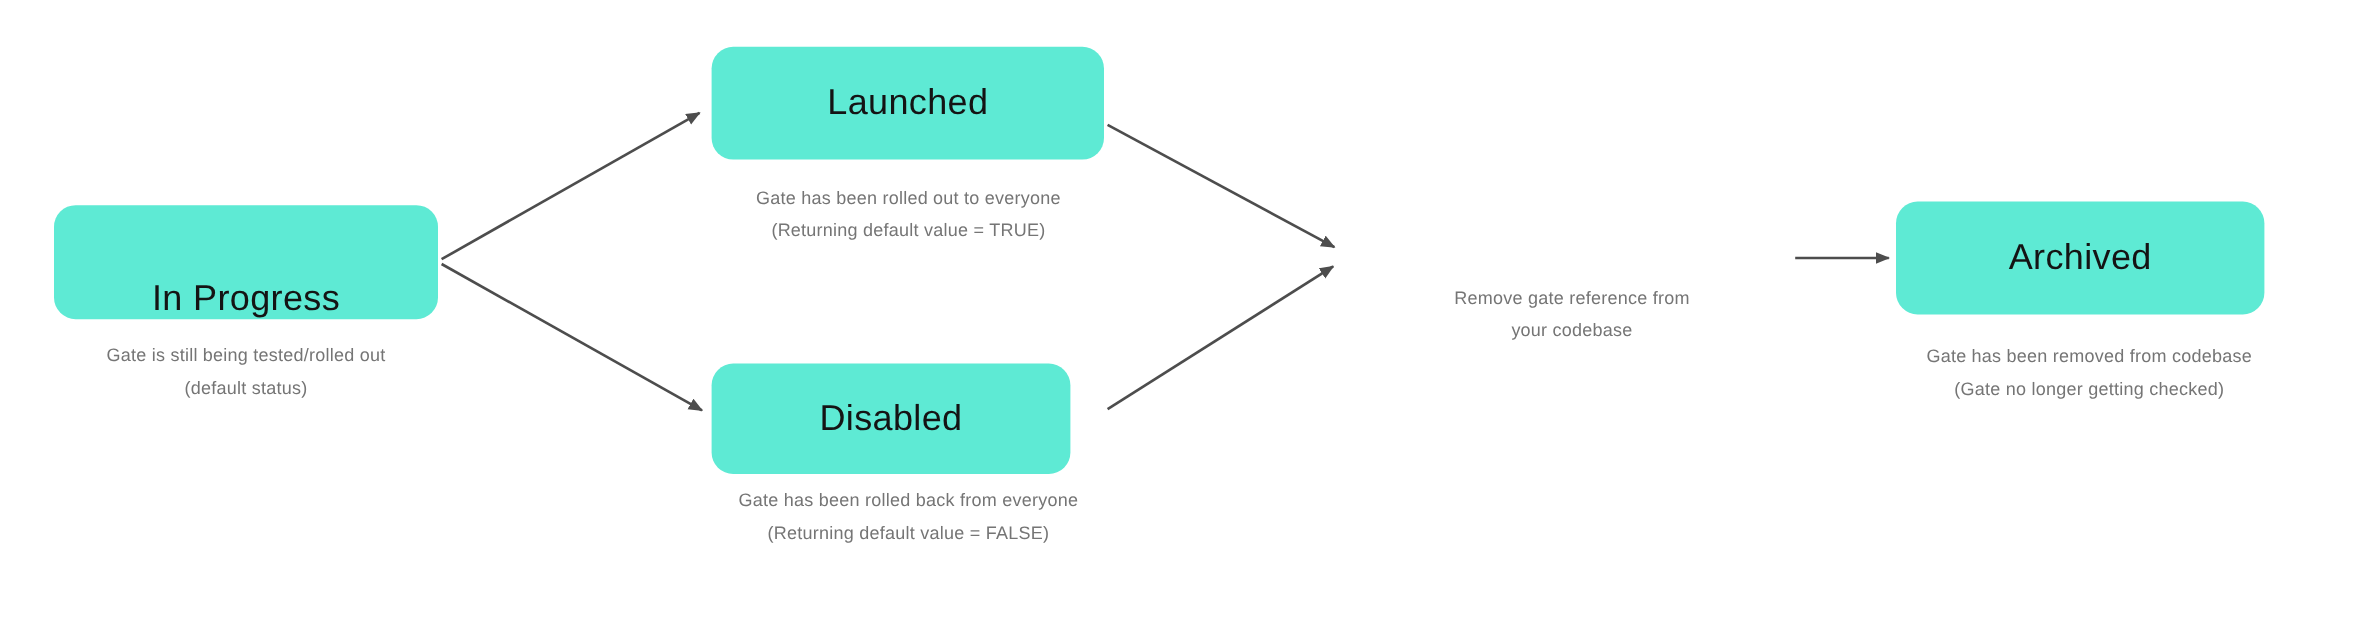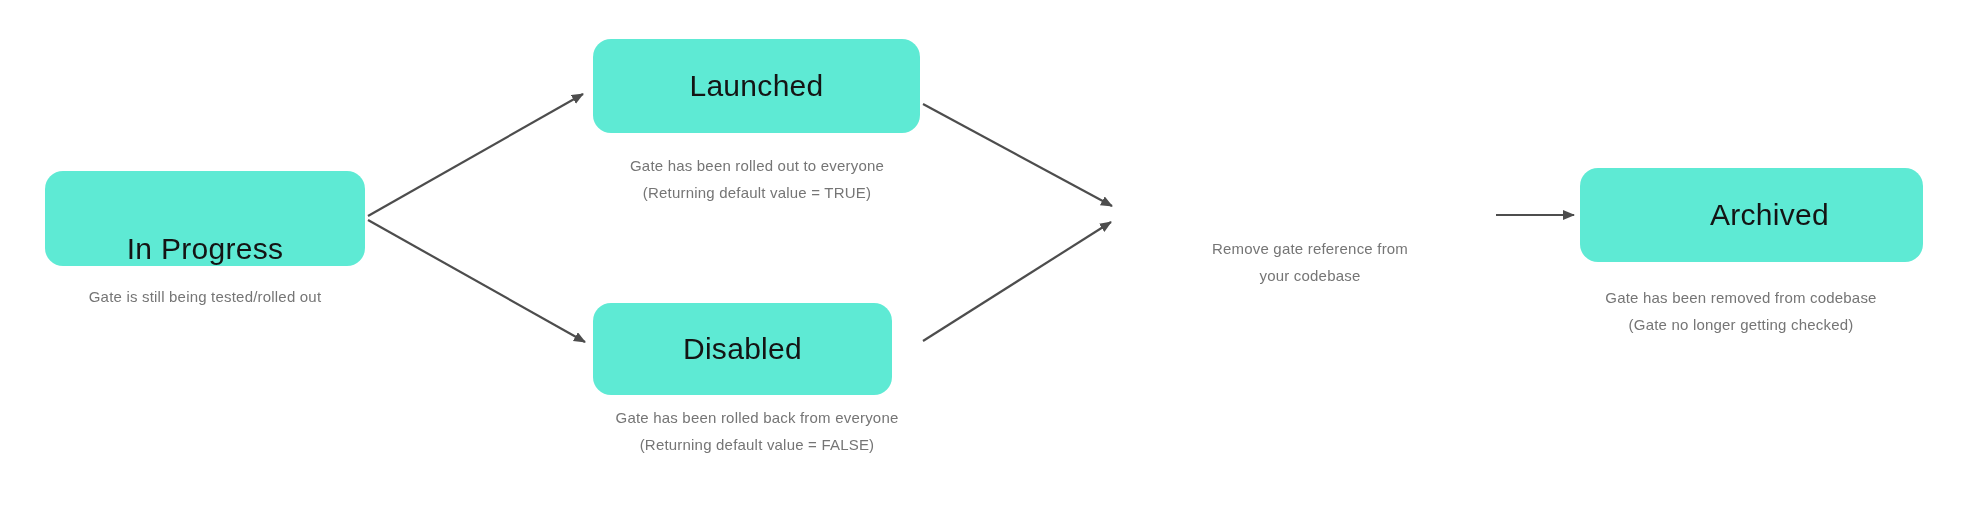--- a/index.html
+++ b/index.html
@@ -48,21 +48,21 @@
     font-size: 15px;
     line-height: 27px;
     letter-spacing: 0.2px;
   }
   .caption span { display: block; white-space: nowrap; }
 
   
   #node-in-progress { left: 45px;  top: 171px; width: 320px; height: 95px; align-items: flex-end; }
   #node-launched    { left: 593px; top: 39px;  width: 327px; height: 94px; }
   #node-disabled    { left: 593px; top: 303px; width: 299px; height: 92px; }
-  #node-archived    { left: 1580px;top: 168px; width: 307px; height: 94px; padding-left: 36px; }
+  #node-archived    { left: 1580px;top: 168px; width: 307px; height: 94px; }
 
   
   #caption-in-progress { left: 5px;    top: 283px; width: 400px; }
   #caption-launched    { left: 557px;  top: 152px; width: 400px; }
   #caption-disabled    { left: 557px;  top: 404px; width: 400px; }
   #caption-archived    { left: 1541px; top: 284px; width: 400px; }
   #note-remove-gate    { left: 1110px; top: 192px; width: 400px; margin-top: 43px; }
 </style>
 </head>
 <body>
@@ -80,20 +80,21 @@
     <line x1="923" y1="104" x2="1112" y2="206" marker-end="url(#arrowhead)"></line>
     <line x1="923" y1="341" x2="1111" y2="222" marker-end="url(#arrowhead)"></line>
     <line x1="1496" y1="215" x2="1574" y2="215" marker-end="url(#arrowhead)"></line>
   </svg>
 
   <div class="node" id="node-in-progress">
     <span class="node-label">In Progress</span>
   </div>
   <div class="caption" id="caption-in-progress">
     <span>Gate is still being tested/rolled out</span>
+    <span>(default status)</span>
   </div>
 
   <div class="node" id="node-launched">
     <span class="node-label">Launched</span>
   </div>
   <div class="caption" id="caption-launched">
     <span>Gate has been rolled out to everyone</span>
     <span>(Returning default value = TRUE)</span>
   </div>
 

